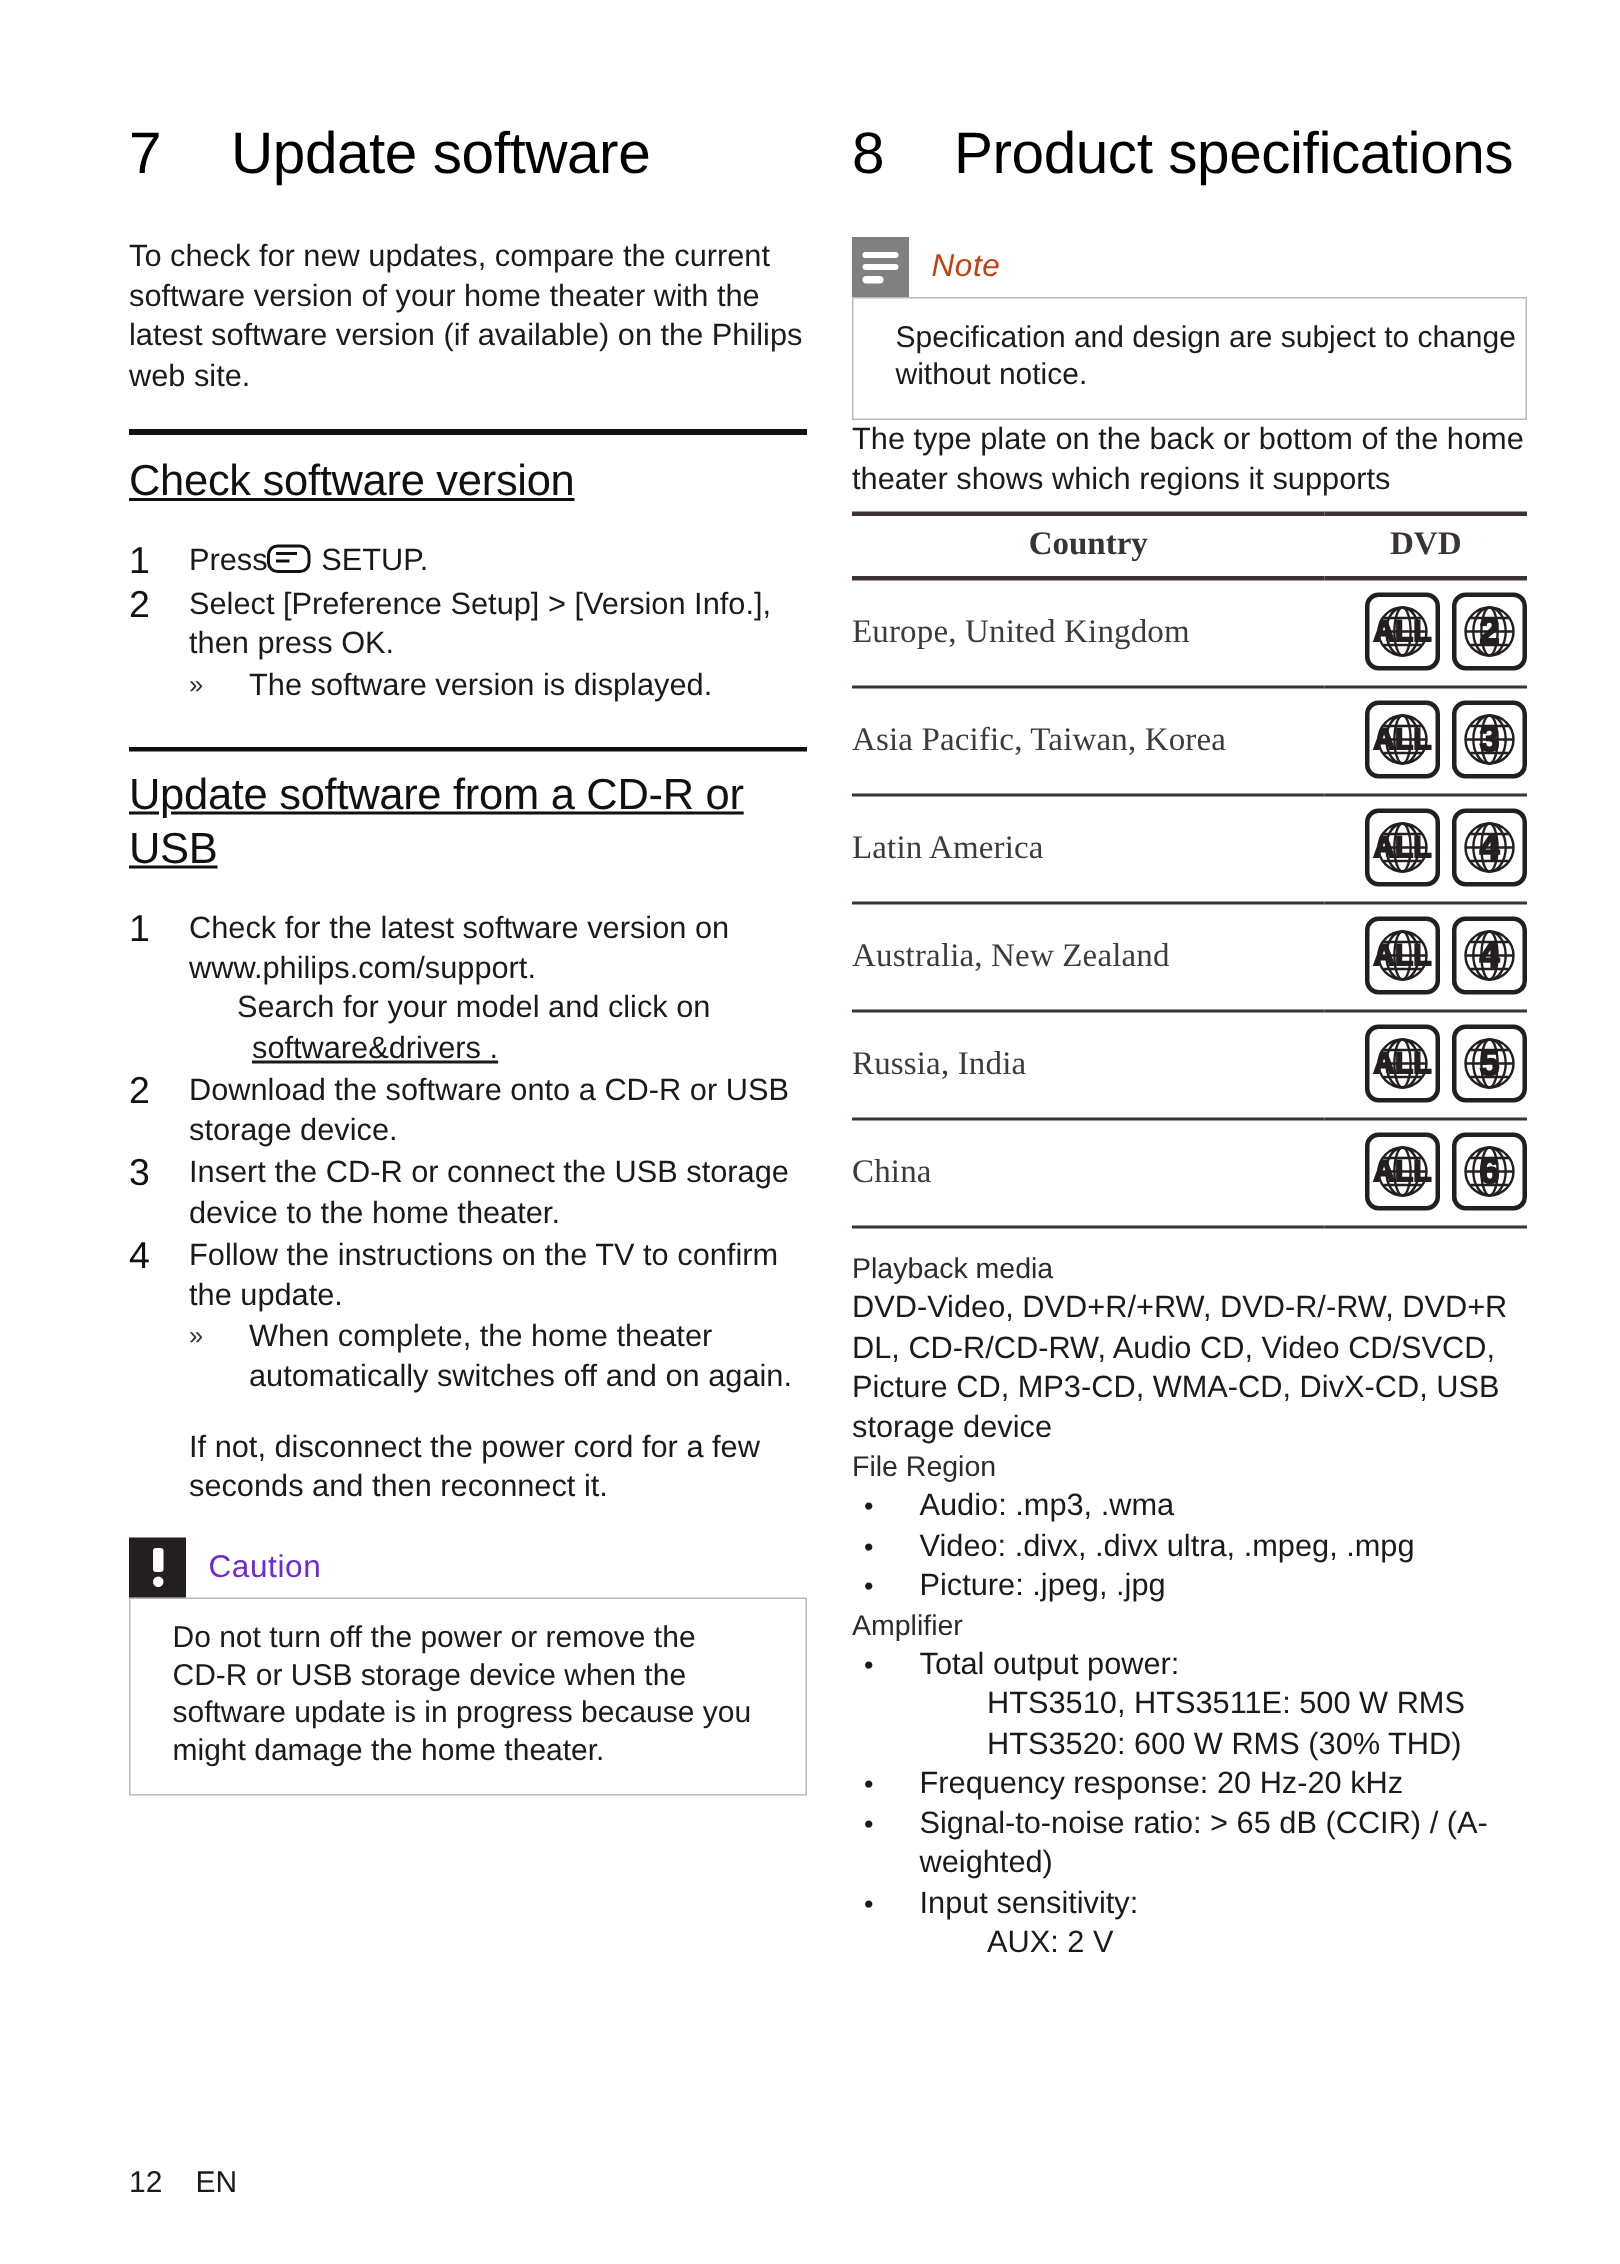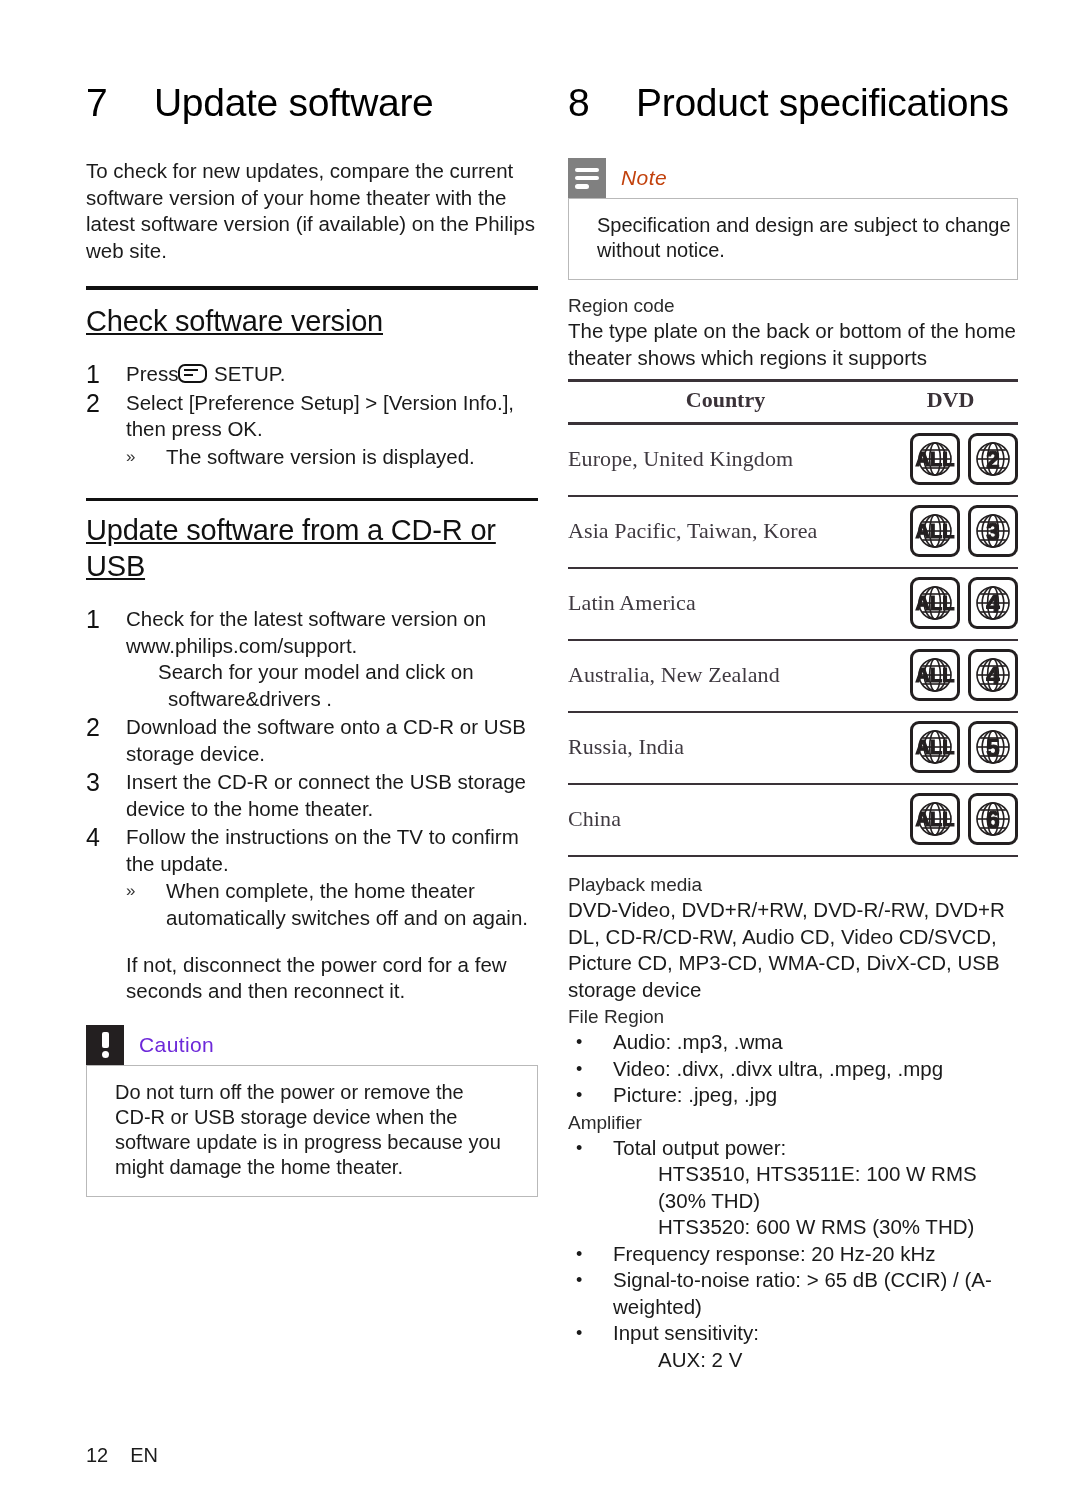--- a/index.html
+++ b/index.html
@@ -337,21 +337,21 @@
     <hr class="rule-thin" style="margin-top:28px;">
 
     <h2 class="section-head" style="width:430px;">Update software from a CD-R or USB</h2>
 
     <ol class="steps">
       <li class="step">
         <span class="idx">1</span>
         <span class="txt">
           <span>Check for the latest software version on www.philips.com/support.</span>
           <span class="deep-indent hang" style="display:block;margin-left:32px;">Search for your model and click on</span>
-          <span class="deep-indent" style="display:block;margin-left:42px;">software&amp;drivers .</span>
+          <span class="deep-indent" style="display:block;margin-left:42px;text-decoration:underline;">software&amp;drivers .</span>
         </span>
       </li>
       <li class="step">
         <span class="idx">2</span>
         <span class="txt">Download the software onto a CD-R or USB storage device.</span>
       </li>
       <li class="step">
         <span class="idx">3</span>
         <span class="txt">Insert the CD-R or connect the USB storage device to the home theater.</span>
       </li>
@@ -406,21 +406,20 @@
             </span>
         </div>
         <div class="callout-label label-note">Note</div>
       </div>
       <div class="callout-body overflow">
         <span>Specification and design are subject to change</span><br>
         <span>without notice.</span>
       </div>
     </div>
 
-    <p class="small-label" style="margin-top:14px;">Region code</p>
     <p class="body-text">The type plate on the back or bottom of the home theater shows which regions it supports</p>
 
     <table class="region-table">
       <thead>
         <tr>
           <th class="c-country">Country</th>
           <th class="c-dvd">DVD</th>
         </tr>
       </thead>
       <tbody>
@@ -643,22 +642,21 @@
           <span class="bt">Picture: .jpeg, .jpg</span>
         </li>
     </ul>
 
     <p class="small-label" style="margin-top:2px;">Amplifier</p>
     <ul class="bullets">
       <li>
         <span class="bl">•</span>
         <span class="bt">
           <span>Total output power:</span>
-          <span style="display:block;margin-left:45px;">HTS3510, HTS3511E: 100 W RMS</span>
-          <span style="display:block;margin-left:45px;">(30% THD)</span>
+          <span style="display:block;margin-left:45px;">HTS3510, HTS3511E: 500 W RMS</span>
           <span style="display:block;margin-left:45px;">HTS3520: 600 W RMS (30% THD)</span>
         </span>
       </li>
       <li>
           <span class="bl">•</span>
           <span class="bt">Frequency response: 20 Hz-20 kHz</span>
         </li>
       <li>
           <span class="bl">•</span>
           <span class="bt">Signal-to-noise ratio: &gt; 65 dB (CCIR) / (A-weighted)</span>

